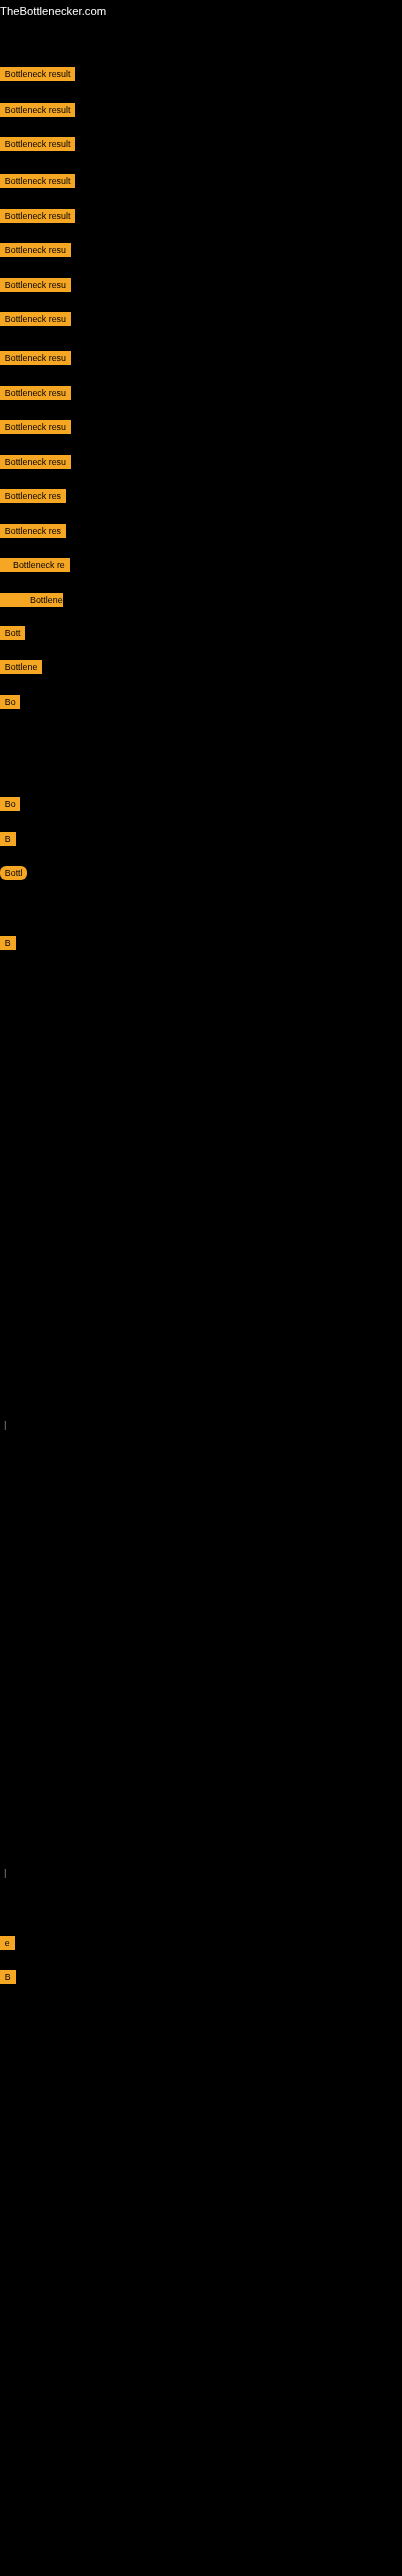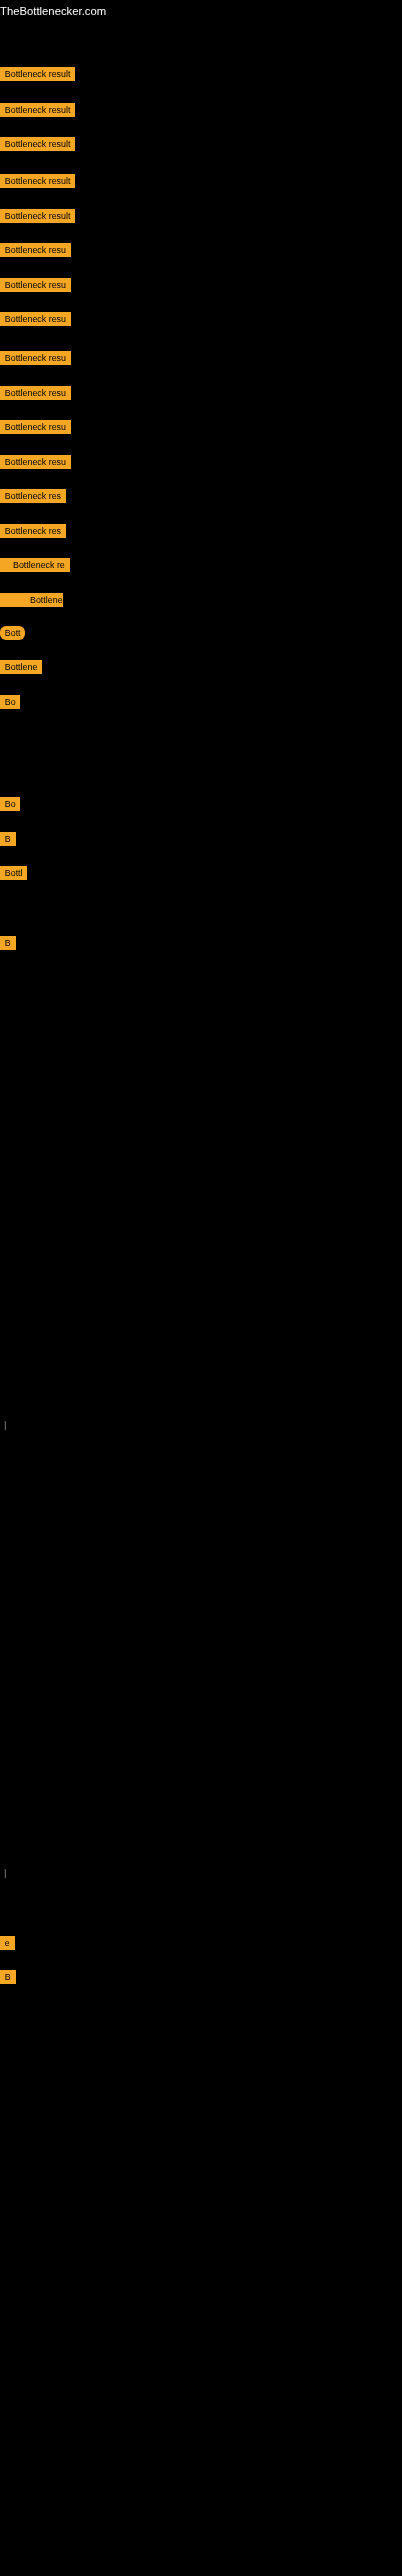--- a/index.html
+++ b/index.html
@@ -51,25 +51,25 @@
     <div class="badge-container" style="top: 256px;"><span class="bottleneck-badge" style="max-width: 93px;">Bottleneck resu</span></div>
     <div class="badge-container" style="top: 290px;"><span class="bottleneck-badge" style="max-width: 90px;">Bottleneck resu</span></div>
     <div class="badge-container" style="top: 329px;"><span class="bottleneck-badge" style="max-width: 89px;">Bottleneck resu</span></div>
     <div class="badge-container" style="top: 364px;"><span class="bottleneck-badge" style="max-width: 87px;">Bottleneck resu</span></div>
     <div class="badge-container" style="top: 398px;"><span class="bottleneck-badge" style="max-width: 85px;">Bottleneck resu</span></div>
     <div class="badge-container" style="top: 433px;"><span class="bottleneck-badge" style="max-width: 84px;">Bottleneck resu</span></div>
     <div class="badge-container" style="top: 467px;"><span class="bottleneck-badge" style="max-width: 81px;">Bottleneck res</span></div>
     <div class="badge-container" style="top: 502px;"><span class="bottleneck-badge" style="max-width: 79px;">Bottleneck res</span></div>
     <div class="badge-container" style="top: 536px;"><span class="bottleneck-badge" style="max-width: 74px; padding-left: 13px;">Bottleneck re</span></div>
     <div class="badge-container" style="top: 571px;"><span class="bottleneck-badge" style="max-width: 63px; padding-left: 30px;">Bottlenec</span></div>
-    <div class="badge-container" style="top: 604px;"><span class="bottleneck-badge" style="max-width: 39px; border-radius: 6px;">Bott</span></div>
+    <div class="badge-container" style="top: 604px;"><span class="bottleneck-badge" style="max-width: 39px;">Bott</span></div>
     <div class="badge-container" style="top: 638px;"><span class="bottleneck-badge" style="max-width: 58px;">Bottlene</span></div>
     <div class="badge-container" style="top: 673px;"><span class="bottleneck-badge" style="max-width: 26px;">Bo</span></div>
     <div class="badge-container" style="top: 775px;"><span class="bottleneck-badge" style="max-width: 26px;">Bo</span></div>
     <div class="badge-container" style="top: 810px;"><span class="bottleneck-badge" style="max-width: 17.7px;">B</span></div>
-    <div class="badge-container" style="top: 844px;"><span class="bottleneck-badge" style="max-width: 42px;">Bottl</span></div>
+    <div class="badge-container" style="top: 844px;"><span class="bottleneck-badge" style="max-width: 42px; border-radius: 6px;">Bottl</span></div>
     <div class="badge-container" style="top: 914px;"><span class="bottleneck-badge" style="max-width: 17.7px;">B</span></div>
     <div style="position: absolute; top: 1397px; left: 4px; color: rgb(136, 136, 136); font-size: 9.7px;">|</div>
     <div style="position: absolute; top: 1845px; left: 4px; color: rgb(136, 136, 136); font-size: 9.7px;">|</div>
     <div class="badge-container" style="top: 1914px;"><span class="bottleneck-badge" style="max-width: 14.5px;">e</span></div>
     <div class="badge-container" style="top: 1948px;"><span class="bottleneck-badge" style="max-width: 17.7px;">B</span></div>
   </div>
 
 
 </body></html>

